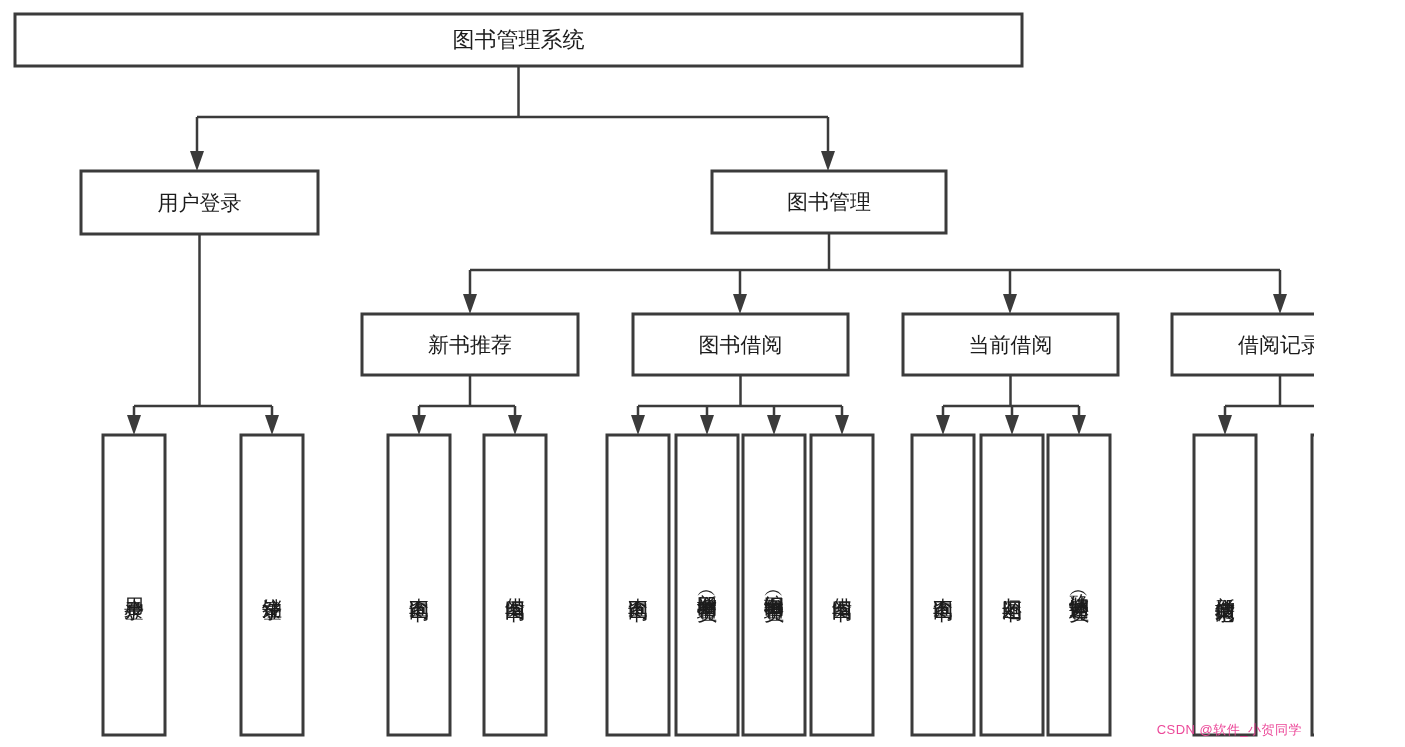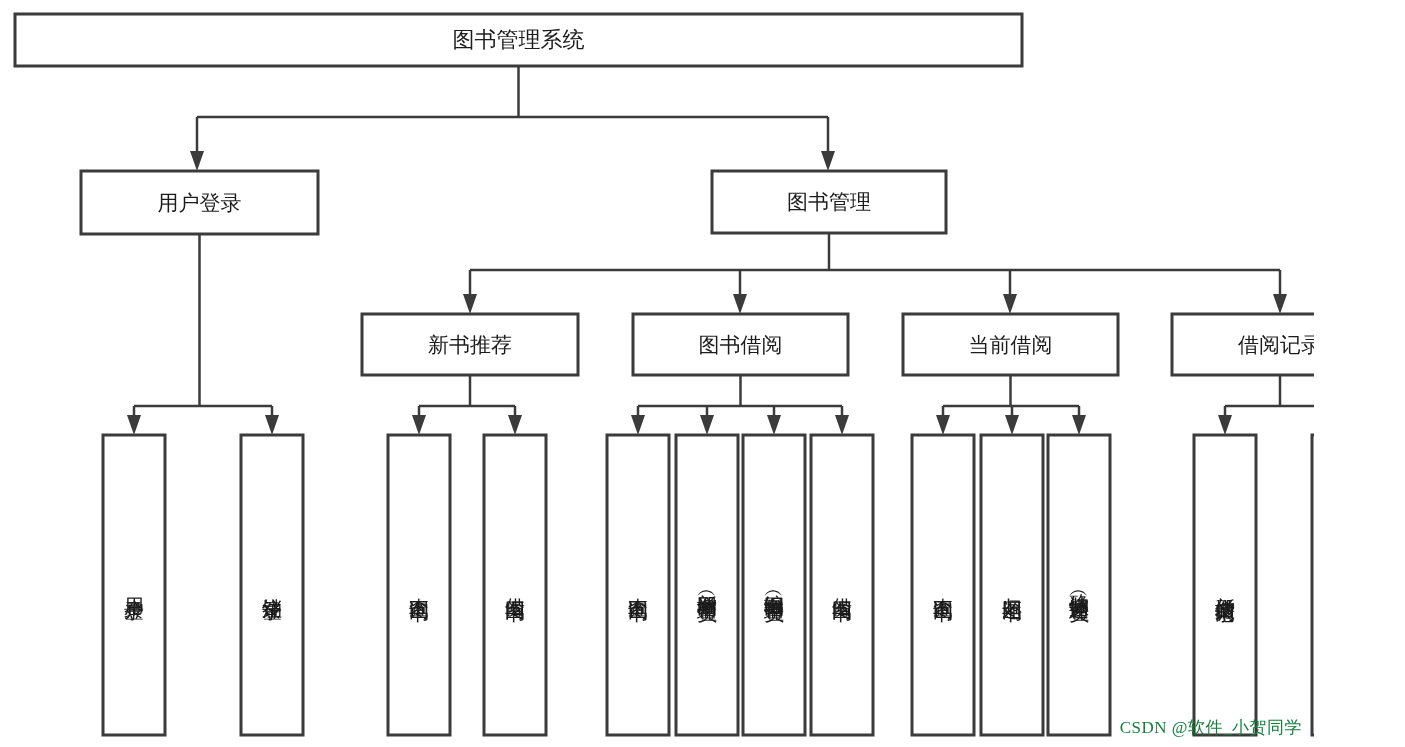--- a/index.html
+++ b/index.html
@@ -65,23 +65,23 @@
     align-items: center;
     justify-content: center;
     text-align: center;
     white-space: nowrap;
     pointer-events: none;
   }
   .watermark {
     position: absolute;
     right: 12px;
     bottom: 8px;
-    font-family: Liberation Serif, serif;
-    font-size: 17px;
-    color: #15803d;
+    font-family: Liberation Sans, sans-serif;
+    font-size: 13px;
+    color: #ec4899;
     white-space: nowrap;
     letter-spacing: 0.5px;
   }
 </style>
 </head>
 <body>
 
 <div id="page">
 
   <svg id="diagram-svg" width="1405" height="747">

